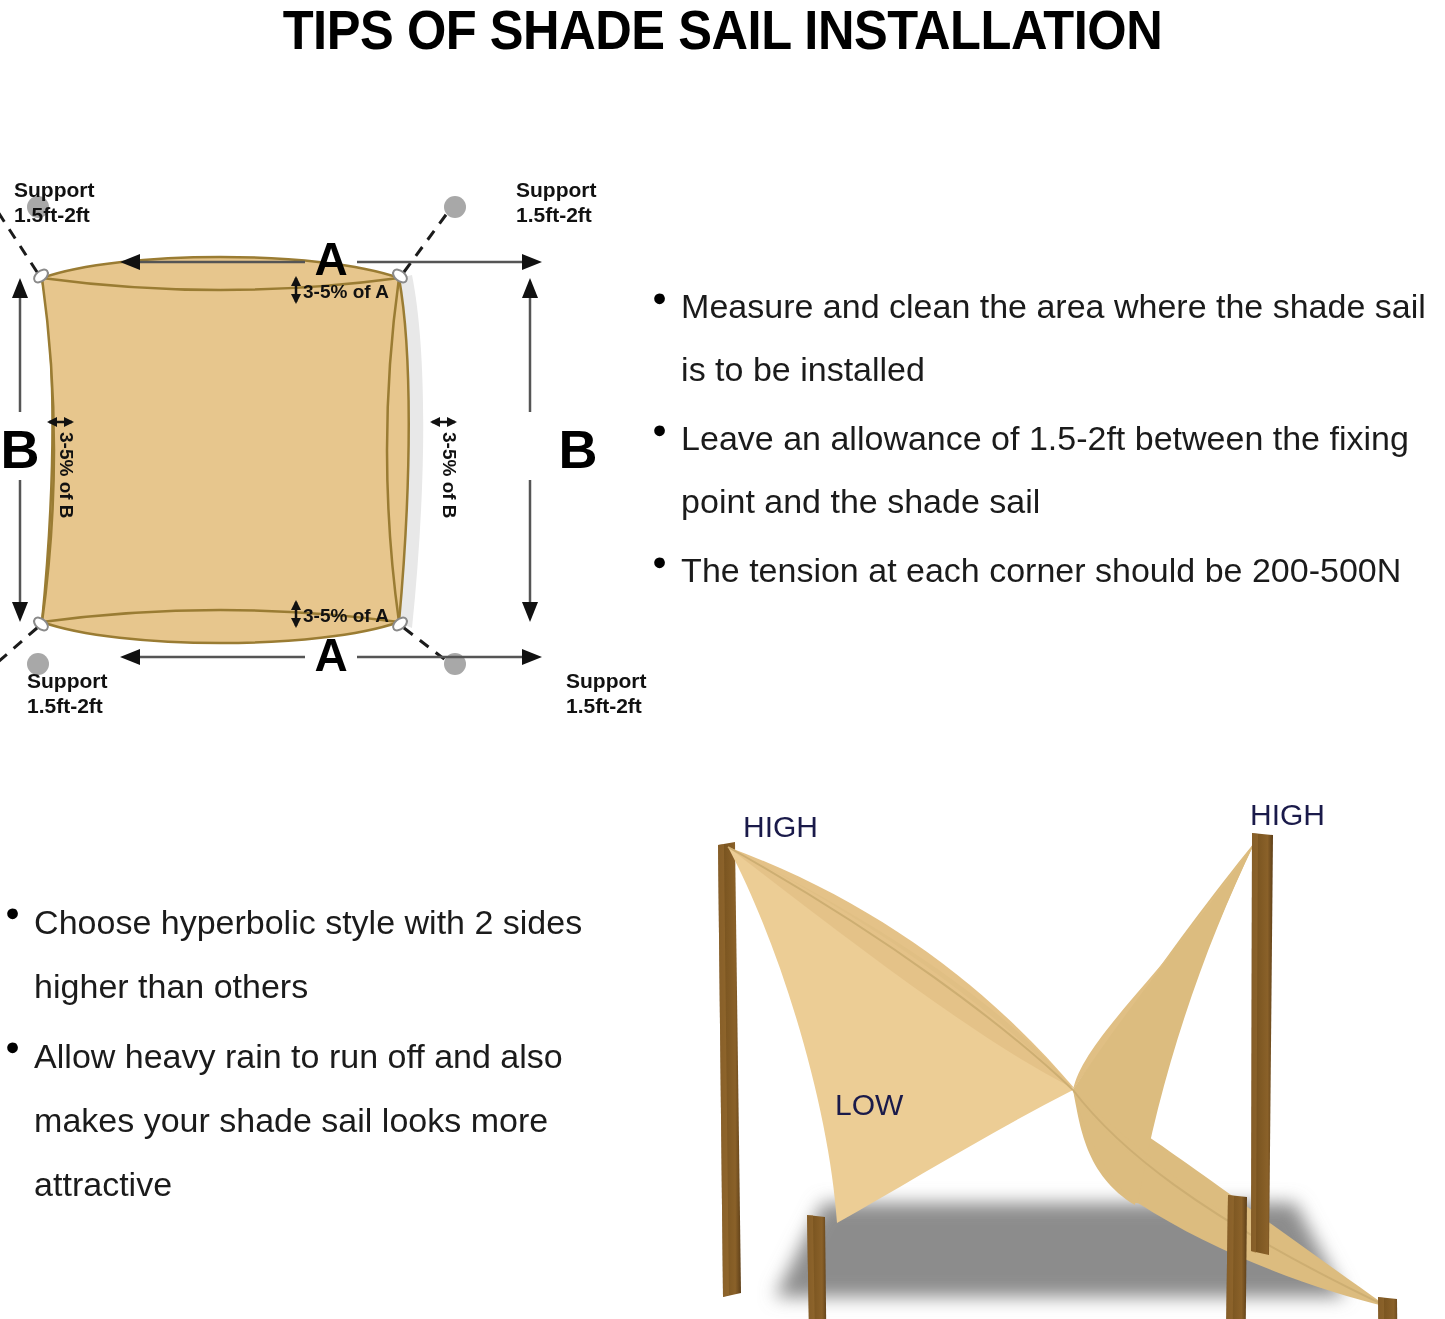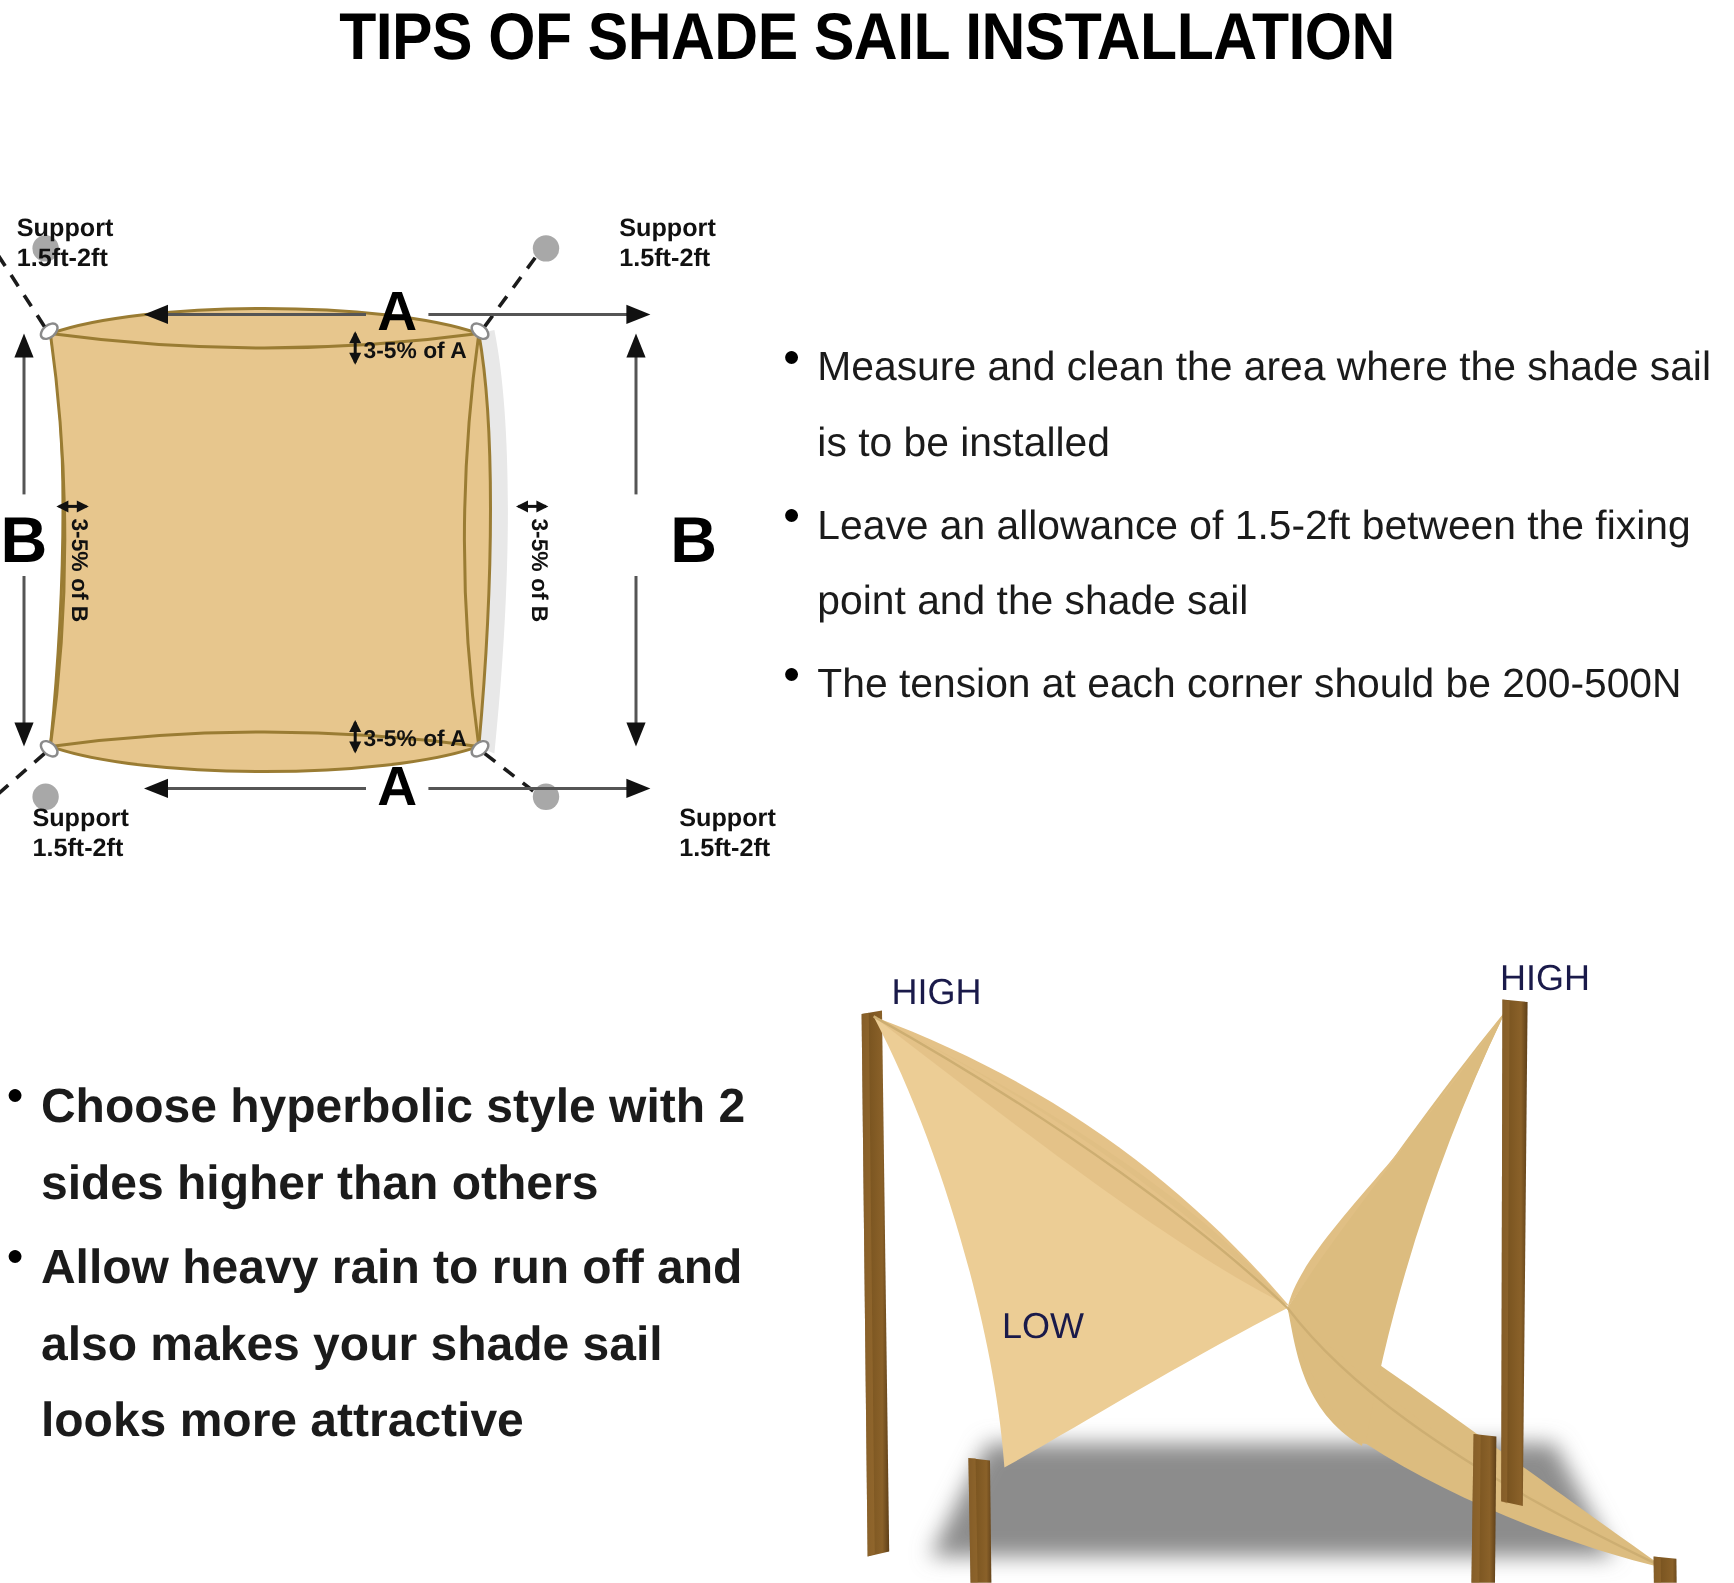--- a/index.html
+++ b/index.html
@@ -61,21 +61,21 @@
 
   
   #tips-bottom{
     left:5px; top:890px; width:625px;
   }
   #tips-bottom .bullet-row{margin-bottom:6px;}
   #tips-bottom .bullet-dot{
     font-size:25px; margin-right:14px; margin-top:10px;
   }
   #tips-bottom .bullet-text{
-    font-size:40px; line-height:64px; font-weight:700;
+    font-size:34px; line-height:64px; font-weight:400;
   }
 
   
   text{font-family:"Liberation Sans", sans-serif;}
 </style>
 </head>
 <body>
 
 <div id="page">
 

